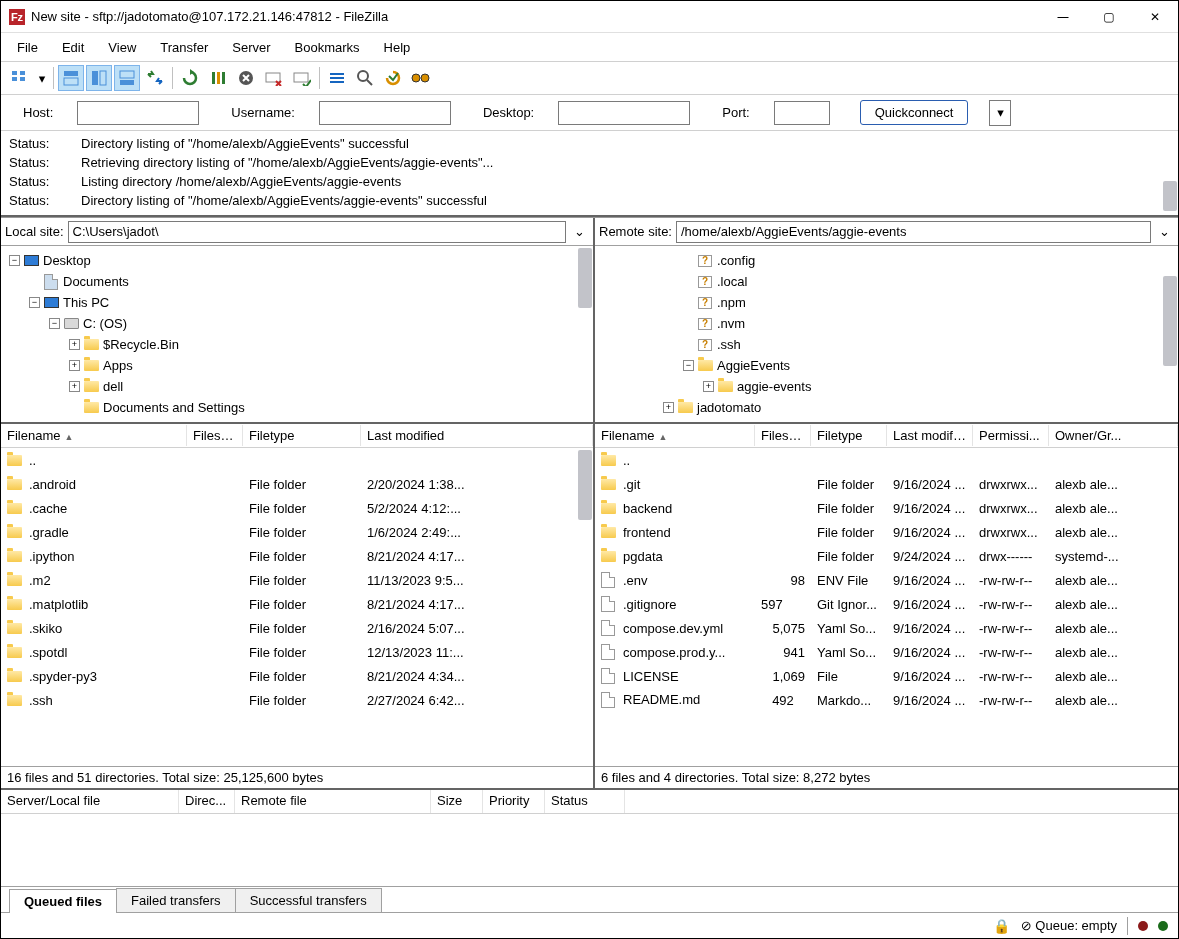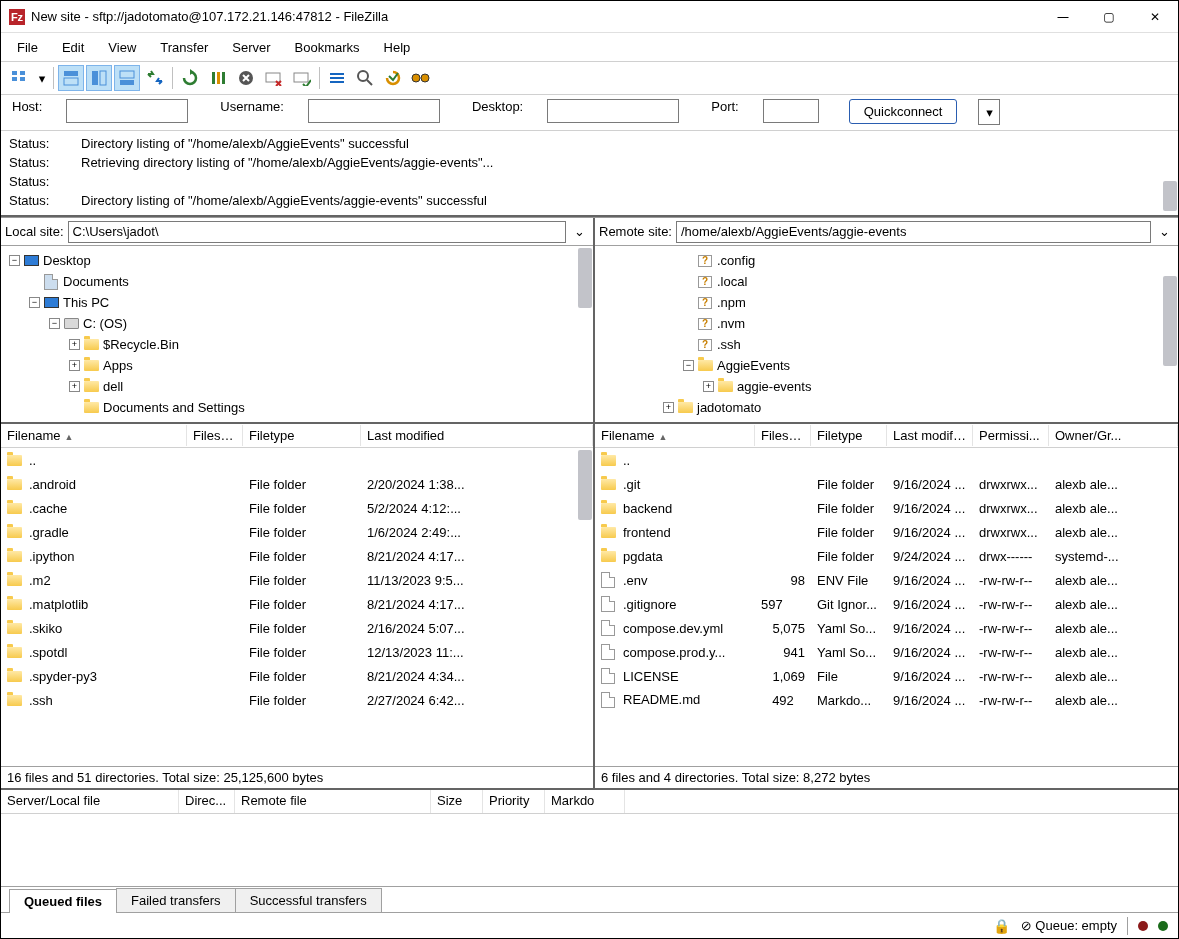--- a/index.html
+++ b/index.html
@@ -7,21 +7,21 @@
 .titlebar{height:32px;background:#fff;display:flex;align-items:center;padding-left:8px;border-bottom:1px solid #e0e0e0}
 .titlebar .appicon{width:16px;height:16px;background:#b8242a;color:#fff;font-size:11px;font-weight:bold;display:flex;align-items:center;justify-content:center;margin-right:6px}
 .titlebar .title{flex:1}
 .winbtns{display:flex}
 .winbtn{width:46px;height:32px;display:flex;align-items:center;justify-content:center;font-family:system-ui;font-size:12px}
 .menubar{height:28px;display:flex;align-items:center;padding:0 6px;gap:4px}
 .menubar span{padding:4px 10px;cursor:default}
 .toolbar{height:34px;display:flex;align-items:center;padding:2px 6px;gap:2px;border-top:1px solid #d0d0d0;border-bottom:1px solid #d0d0d0}
 .tbtn{width:26px;height:26px;display:flex;align-items:center;justify-content:center;border:1px solid transparent}
 .tsep{width:1px;height:22px;background:#c0c0c0;margin:0 2px}
-.quickbar{height:36px;display:flex;align-items:flex-start;padding:4px 11px;gap:22px;border-bottom:1px solid #d0d0d0}
+.quickbar{height:36px;display:flex;align-items:center;padding:4px 22px;gap:22px;border-bottom:1px solid #d0d0d0}
 .quickbar label{margin-right:2px}
 .quickbar input{border:1px solid #7a7a7a;height:24px;padding:2px 4px}
 .qcbtn{border:1px solid #2a5db0;color:#000;padding:4px 14px;background:#fff;border-radius:3px}
 .dropbtn{border:1px solid #7a7a7a;width:22px;height:26px;display:flex;align-items:center;justify-content:center;margin-left:-1px}
 .logpane{height:86px;overflow:hidden;padding:4px 8px;border-bottom:2px solid #646464;position:relative}
 .logline{display:flex;gap:28px;line-height:1.45}
 .logline span:first-child{width:44px}
 .splitmain{flex:1;display:flex;min-height:0;border-top:1px solid #999}
 .pane{display:flex;flex-direction:column;min-width:0}
 .paneL{width:594px;border-right:2px solid #646464}
@@ -196,20 +196,21 @@
       <div class="logline">
         <span>Status:</span>
         <span>Directory listing of "/home/alexb/AggieEvents" successful</span>
       </div>
       <div class="logline">
         <span>Status:</span>
         <span>Retrieving directory listing of "/home/alexb/AggieEvents/aggie-events"...</span>
       </div>
       <div class="logline">
         <span>Status:</span>
+        <span>Listing directory /home/alexb/AggieEvents/aggie-events</span>
       </div>
       <div class="logline">
         <span>Status:</span>
         <span>Directory listing of "/home/alexb/AggieEvents/aggie-events" successful</span>
       </div>
     </div>
   <div class="scrollthumb" style="top:50px;height:30px"></div>
 </div>
 
 <div class="splitmain">
@@ -591,21 +592,21 @@
   </div>
 </div>
 
 <div class="queue">
   <div class="qhdr" id="qhdr">
       <div style="width:178px">Server/Local file</div>
       <div style="width:56px">Direc...</div>
       <div style="width:196px">Remote file</div>
       <div style="width:52px">Size</div>
       <div style="width:62px">Priority</div>
-      <div style="width:80px">Markdo</div>
+      <div style="width:80px">Status</div>
     </div>
   <div style="flex:1"></div>
 </div>
 <div class="tabs">
   <div class="tab active">Queued files</div>
   <div class="tab">Failed transfers</div>
   <div class="tab">Successful transfers</div>
 </div>
 
 <div class="statusbar">

